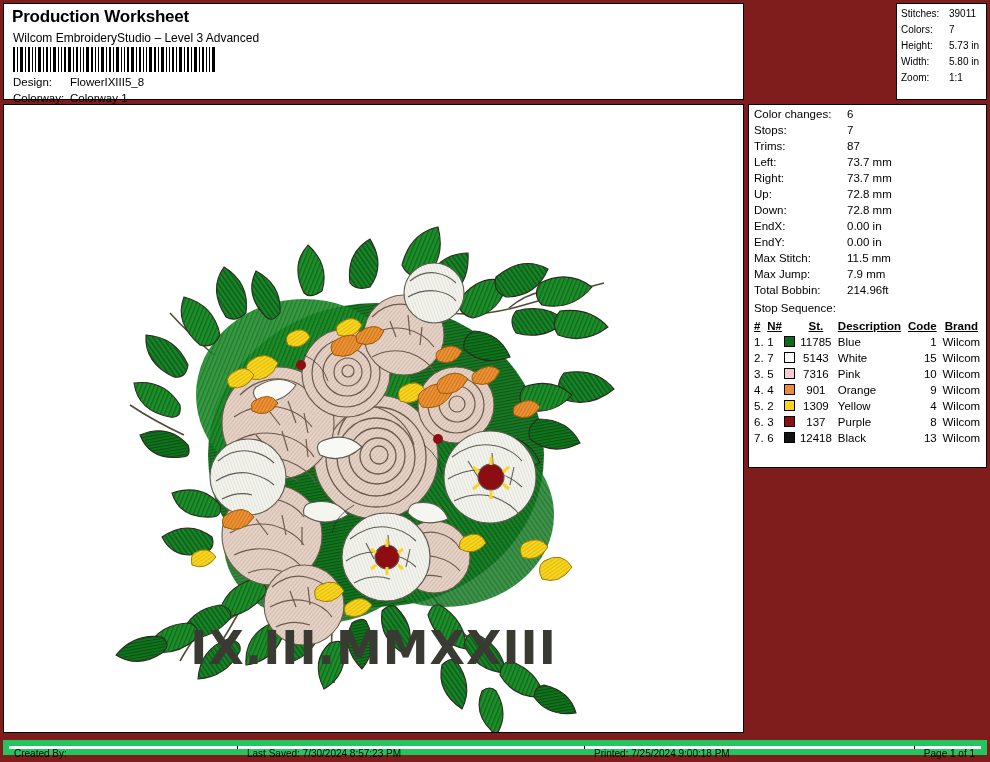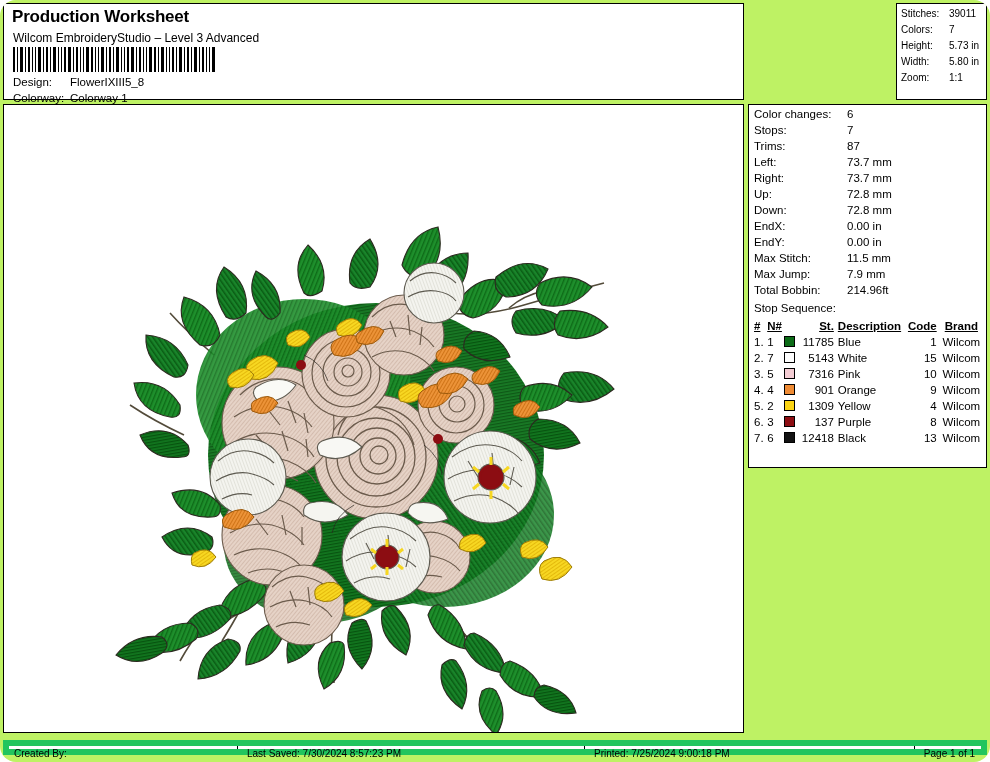--- a/index.html
+++ b/index.html
@@ -8,23 +8,22 @@
     background: #ffffff;
   }
   body {
     font-family: "Liberation Sans", sans-serif;
     -webkit-font-smoothing: antialiased;
   }
   .page {
     position: relative;
     width: 990px;
     height: 762px;
-    background: #bef264;
+    background: #7f1d1d;
     overflow: hidden;
-    border-radius: 16px;
   }
 
   
   .header-left {
     position: absolute;
     left: 3px; top: 3px;
     width: 741px; height: 97px;
     border: 1px solid #000;
     box-sizing: border-box;
     background: #fff;
@@ -151,21 +150,21 @@
     white-space: nowrap;
   }
   .seq-table td {
     height: 16px;
     padding: 0;
     white-space: nowrap;
   }
   .c-num   { width: 17px; text-align: left; }
   .c-n     { width: 18px; text-align: left; }
   .c-sw    { width: 18px; text-align: left; }
-  .c-st    { width: 40px; text-align: right; padding-right: 4px !important; }
+  .c-st    { width: 40px; text-align: center; padding-right: 4px !important; }
   .c-desc  { width: 74px; text-align: left; }
   .c-code  { width: 32px; text-align: right; padding-right: 4px !important; }
   .c-brand { width: 45px; text-align: center; }
   .swatch {
     display: inline-block;
     width: 11px; height: 11px;
     border: 1px solid #000;
     box-sizing: border-box;
     vertical-align: -1px;
   }
@@ -574,20 +573,21 @@
           <circle cx="434" cy="334" r="5" fill="#8c0d12"></circle>
         </g>
 
         <g stroke="#2a2520" stroke-width="1" fill="none" opacity="0.7">
           <path d="M300 250 q18 8 24 26"></path>
           <path d="M420 340 q16 12 18 30"></path>
           <path d="M350 400 q-18 10 -22 28"></path>
         </g>
       </svg>
 
+      <div class="roman-text">IX.III.MMXXIII</div>
     </div>
   </div>
 
   <div class="info-panel">
     <div id="info-rows">
         <div class="irow">
           <span class="ikey">Color changes:</span>
           <span class="ival">6</span>
         </div>
         <div class="irow">

